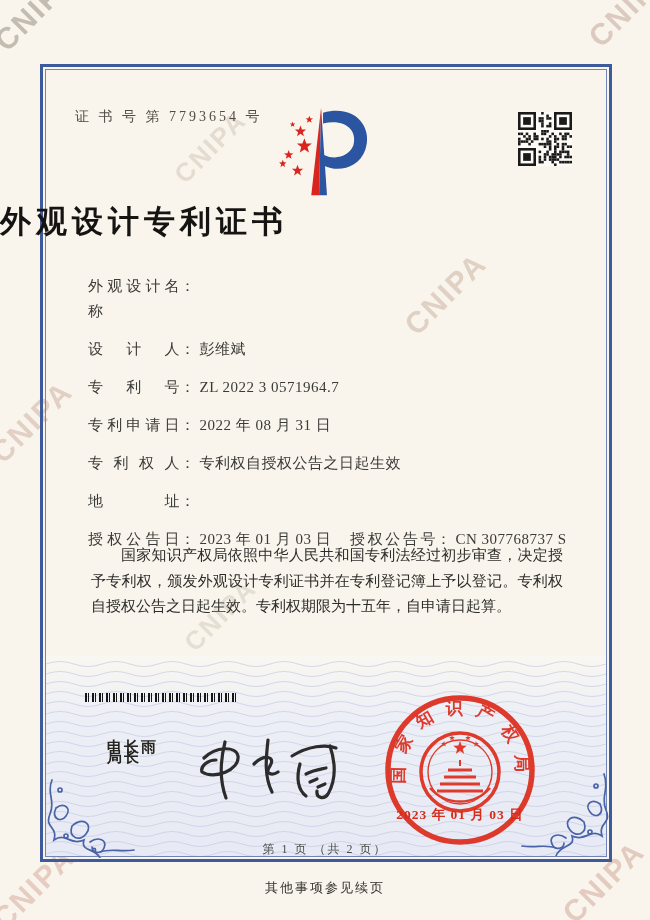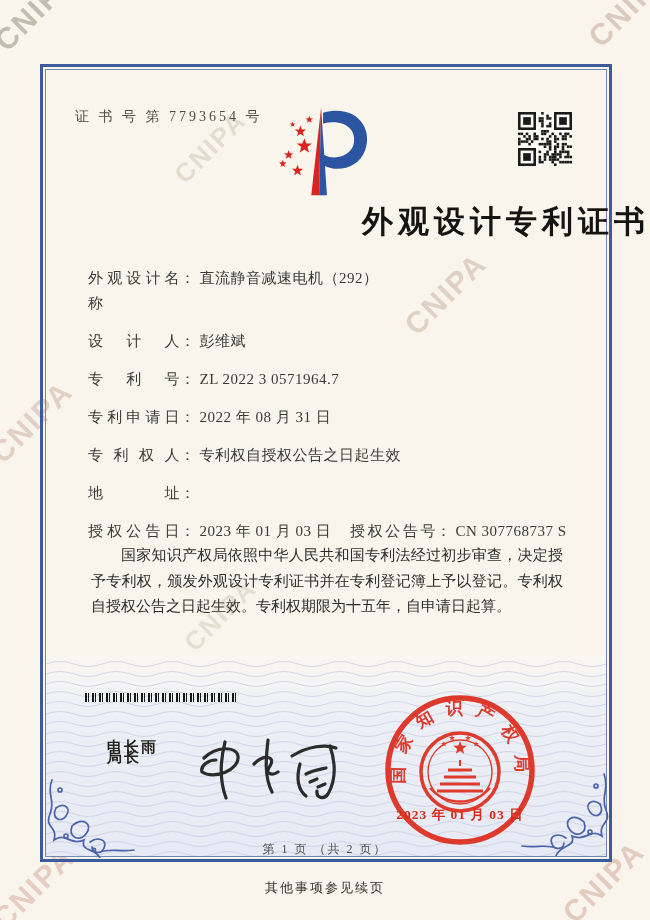--- a/index.html
+++ b/index.html
@@ -38,25 +38,25 @@
   .flourish.left{left:46px;top:778px}
   .flourish.right{left:518px;top:772px;transform:scaleX(-1)}
   
   .cert-no{
     position:absolute;left:75px;top:108px;z-index:3;
     font-size:14px;letter-spacing:3px;color:#514c45;
   }
   .logo{position:absolute;left:272px;top:102px;z-index:3}
   .qr{position:absolute;left:518px;top:112px;z-index:3}
   .title{
-    position:absolute;left:0;top:201px;width:100%;text-align:right;z-index:3;
+    position:absolute;left:0;top:201px;width:100%;text-align:left;z-index:3;
     font-size:31px;font-weight:700;letter-spacing:5px;color:#151412;
   }
   
-  .fields{position:absolute;left:88px;top:266px;width:486px;z-index:3}
+  .fields{position:absolute;left:88px;top:274px;width:486px;z-index:3}
   .frow{display:flex;margin-bottom:13px;font-size:15px;color:#3a3a37;line-height:25px;letter-spacing:.5px}
   .flabel{width:92px;flex:none;text-align:justify;text-align-last:justify}
   .fcolon{flex:none;margin-right:4px}
   .fvalue{flex:1}
   .fgroup{display:flex}
   .fgroup.a{width:262px;flex:none}
   .fgroup.b .flabel{width:86px}
   
   .paras{
     position:absolute;left:86px;top:538px;width:482px;z-index:3;
@@ -294,21 +294,20 @@
       <rect x="36.00" y="51.43" width="2.57" height="2.57"></rect>
     </g>
 </svg>
 
 <div class="title">外观设计专利证书</div>
 
 <div class="fields">
   <div class="frow">
     <span class="flabel">外观设计名称</span>
       <span class="fcolon">：</span>
-      <span class="fvalue">直流静音减速电机（292）</span>
   </div>
   <div class="frow">
     <span class="flabel">设计人</span>
       <span class="fcolon">：</span>
       <span class="fvalue">彭维斌</span>
   </div>
   <div class="frow">
     <span class="flabel">专利号</span>
       <span class="fcolon">：</span>
       <span class="fvalue">ZL 2022 3 0571964.7</span>

